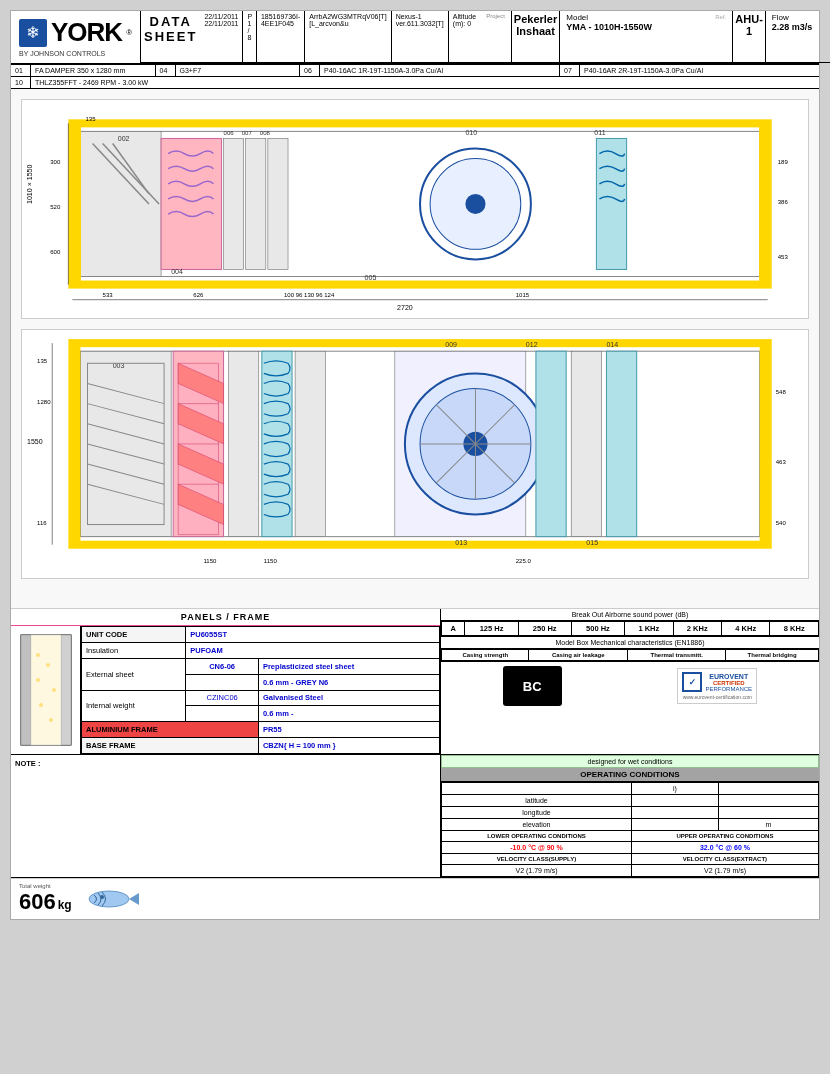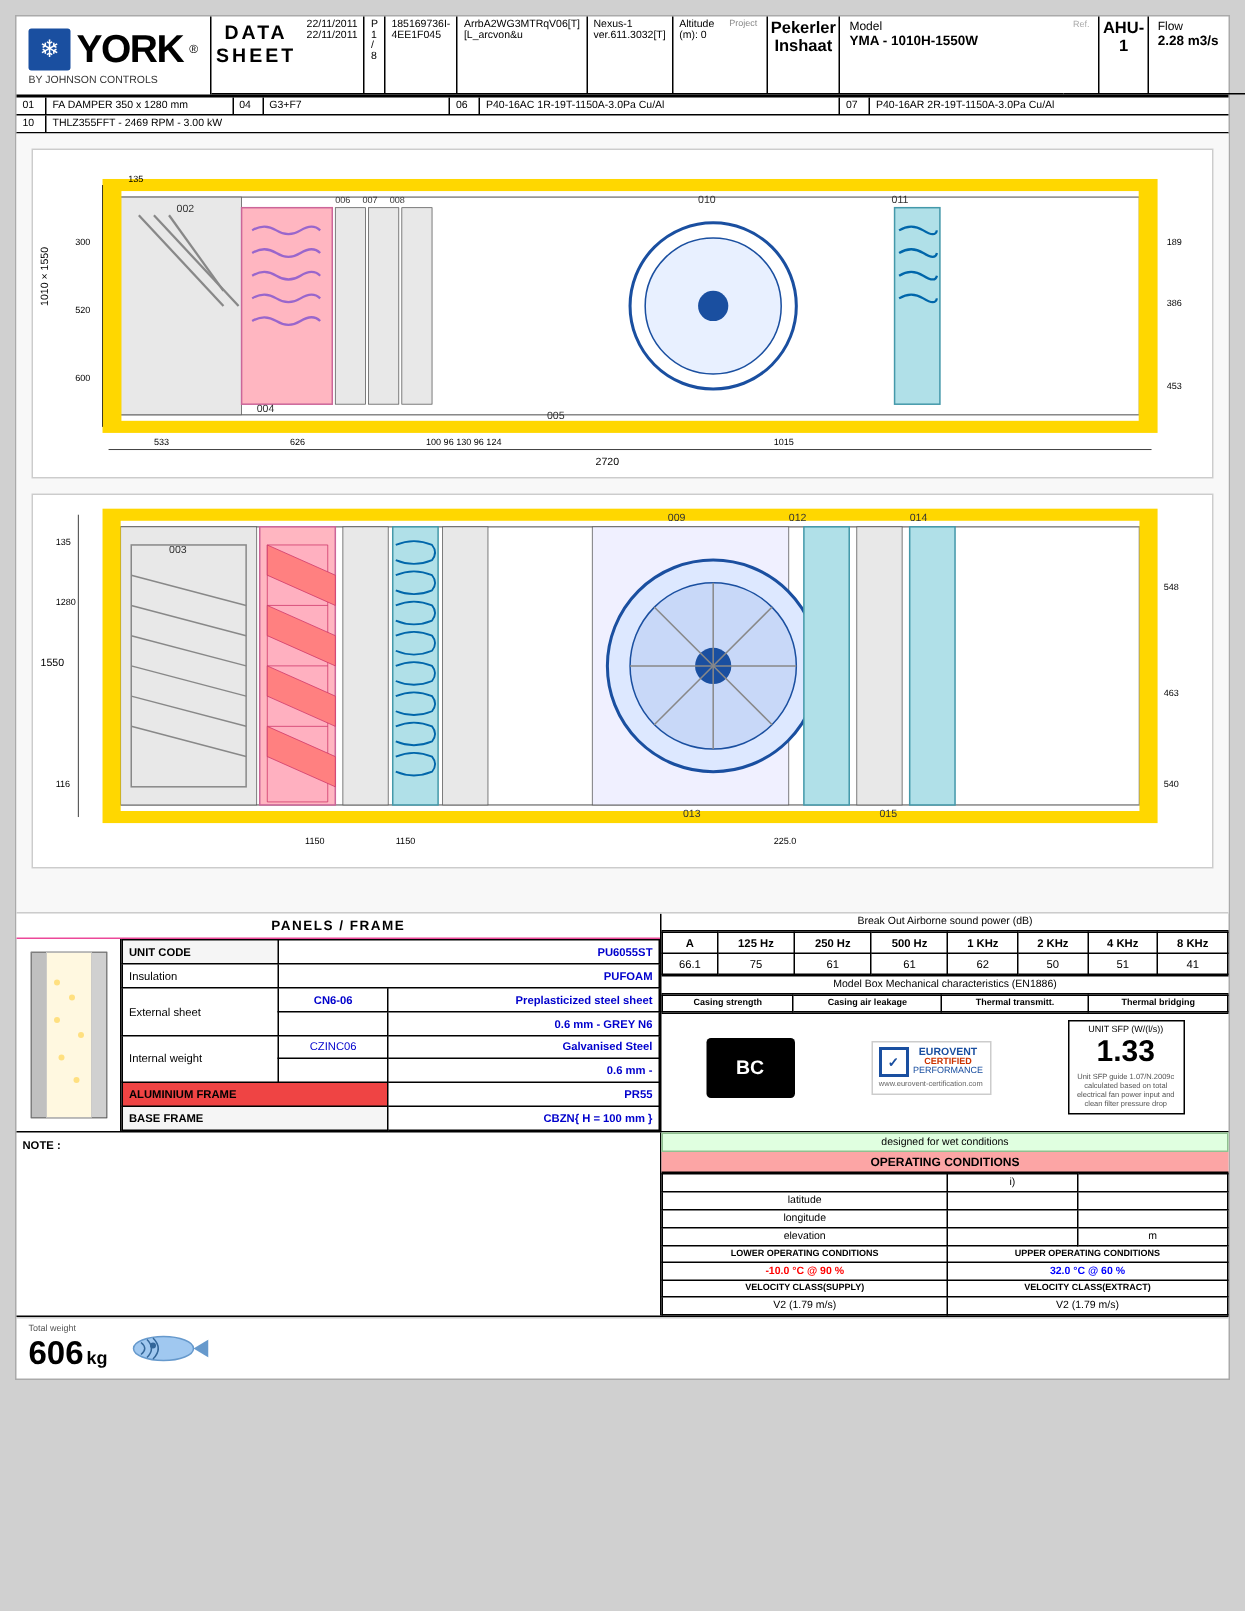--- a/index.html
+++ b/index.html
@@ -206,21 +206,21 @@
     }
     .panels-table {
       width: 100%;
       border-collapse: collapse;
       font-size: 7.5px;
     }
     .panels-table td, .panels-table th {
       border: 1px solid #000;
       padding: 2px 4px;
     }
-    .panels-table .blue-text { color: #0000cc; font-weight: bold; text-align: right; }
+    .panels-table .blue-text { color: #0000cc; font-weight: bold; text-align: left; }
     .sound-title {
       font-size: 7px;
       text-align: center;
       padding: 2px;
       border-bottom: 1px solid #000;
     }
     .sound-table {
       width: 100%;
       border-collapse: collapse;
       font-size: 7.5px;
@@ -298,21 +298,21 @@
     .note-right {
       flex: 1;
       font-size: 7px;
     }
     .operating-title {
       text-align: center;
       font-weight: bold;
       font-size: 8px;
       padding: 2px;
       border-bottom: 1px solid #000;
-      background: #fca5a5;
+      background: #a3a3a3;
     }
     .operating-table {
       width: 100%;
       border-collapse: collapse;
       font-size: 7px;
     }
     .operating-table td {
       border: 1px solid #000;
       padding: 2px 4px;
       text-align: center;
@@ -654,30 +654,20 @@
             <tr>
           <th>A</th>
           <th>125 Hz</th>
           <th>250 Hz</th>
           <th>500 Hz</th>
           <th>1 KHz</th>
           <th>2 KHz</th>
           <th>4 KHz</th>
           <th>8 KHz</th>
         </tr>
-        <tr>
-          <td>66.1</td>
-          <td>75</td>
-          <td>61</td>
-          <td>61</td>
-          <td>62</td>
-          <td>50</td>
-          <td>51</td>
-          <td>41</td>
-        </tr>
       </tbody>
         </table>
 
       <div class="mech-title">Model Box Mechanical characteristics (EN1886)</div>
       <table class="mech-table">
         <tbody>
             <tr>
           <td style="font-size:6px;font-weight:bold">Casing strength</td>
           <td style="font-size:6px;font-weight:bold">Casing air leakage</td>
           <td style="font-size:6px;font-weight:bold">Thermal transmitt.</td>
@@ -692,25 +682,20 @@
           <div style="display:flex;align-items:center;justify-content:center;gap:3px">
             <div style="width:20px;height:20px;border:2px solid #1a4fa0;display:flex;align-items:center;justify-content:center;font-size:9px;color:#1a4fa0;font-weight:bold">✓</div>
             <div>
               <div class="ev-title">EUROVENT</div>
               <div style="font-weight:bold;font-size:6px;color:#cc3300">CERTIFIED</div>
               <div style="font-size:6px;color:#1a4fa0">PERFORMANCE</div>
             </div>
           </div>
           <div style="font-size:5px;color:#666;margin-top:2px">www.eurovent-certification.com</div>
         </div>
-        <div class="sfp-area">
-          <div class="sfp-label">UNIT SFP (W/(l/s))</div>
-          <div class="sfp-value">1.33</div>
-          <div style="font-size:5px;color:#555;margin-top:2px;max-width:70px;text-align:center">Unit SFP guide 1.07/N.2009c calculated based on total electrical fan power input and clean filter pressure drop</div>
-        </div>
       </div>
     </div>
   </div>
 
   <div class="note-section">
 
     <div class="note-left">
       <span style="font-weight:bold">NOTE :</span>
     </div>
 

